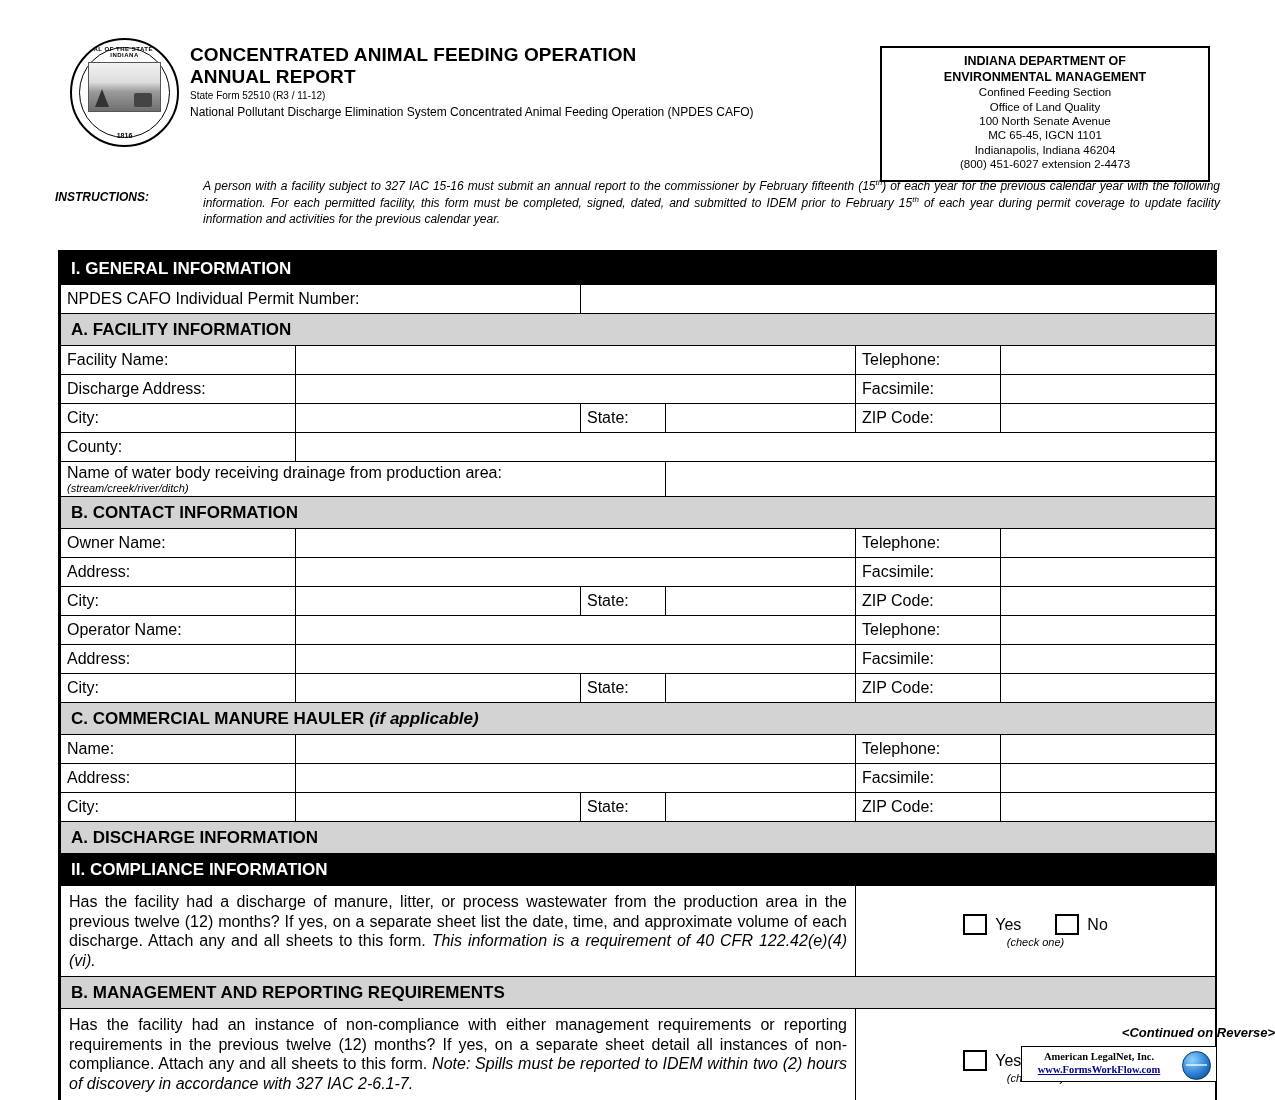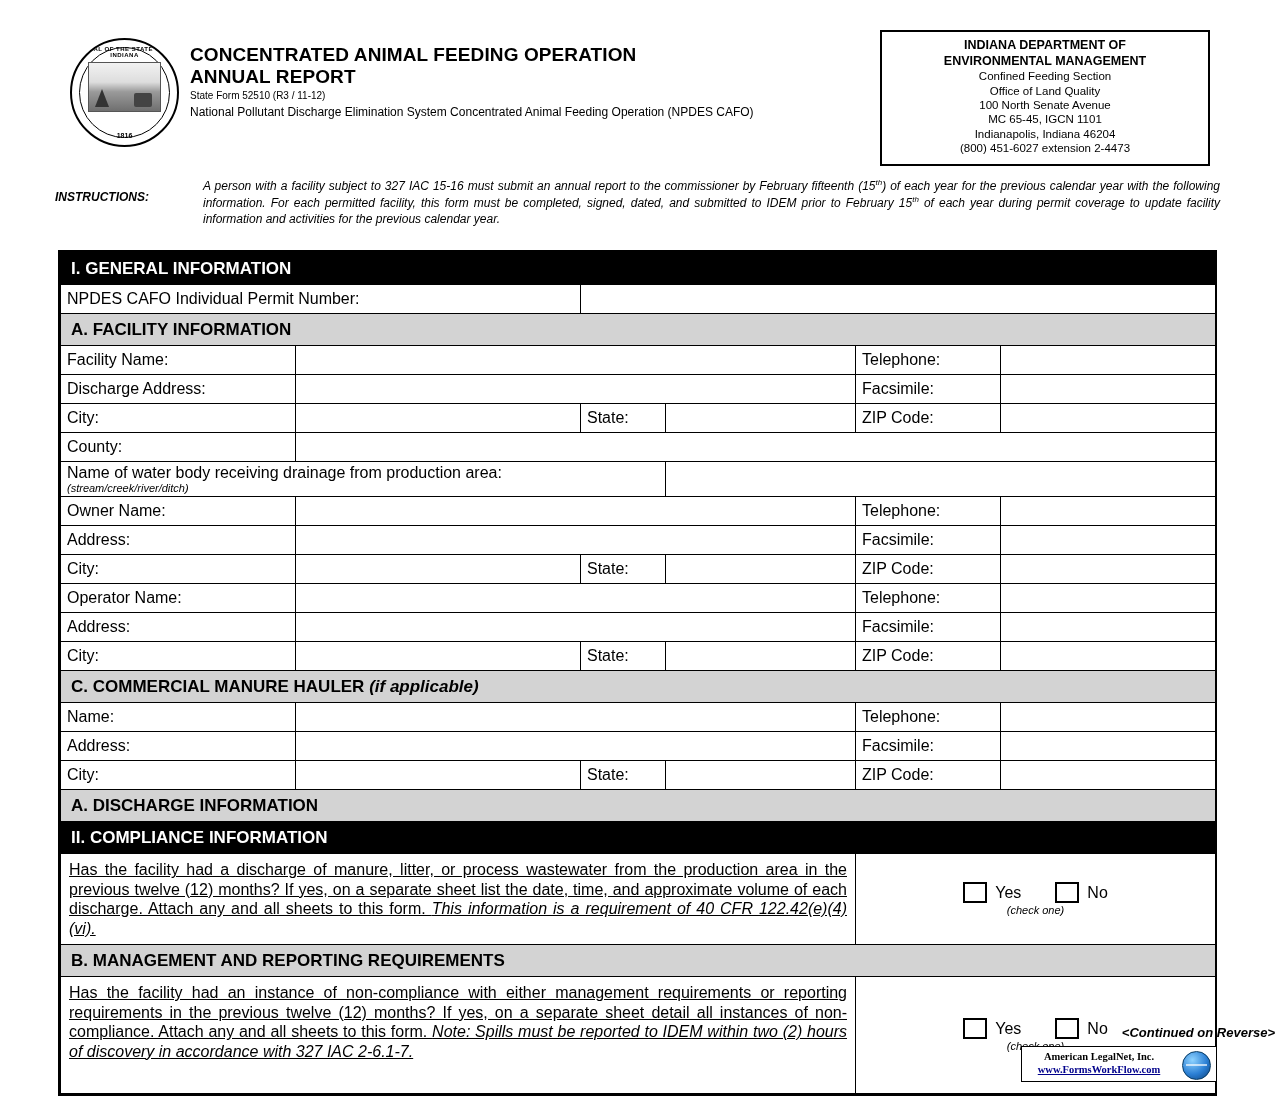--- a/index.html
+++ b/index.html
@@ -114,21 +114,21 @@
   }
   .form-sub2 {
     font-size: 12px;
     margin-top: 3px;
     line-height: 1.25;
   }
 
   .agency-box {
     position: absolute;
     right: 10px;
-    top: 0px;
+    top: 16px;
     width: 330px;
     border: 2px solid #000;
     padding: 6px 4px 8px 4px;
     text-align: center;
     box-sizing: border-box;
   }
   .agency-box .line {
     font-size: 11.5px;
     line-height: 1.25;
   }
@@ -213,21 +213,20 @@
     font-style: italic;
     display: block;
     line-height: 1.1;
   }
   td.qcell {
     font-size: 16px;
     line-height: 1.22;
     text-align: justify;
     padding: 6px 8px 6px 8px;
     vertical-align: top;
-    text-decoration: underline;
   }
   td.qcell .ital { font-style: italic; }
   td.answer {
     text-align: center;
     vertical-align: middle;
     padding: 4px;
   }
   .checkrow {
     display: flex;
     align-items: center;
@@ -403,20 +402,23 @@
       </tr>
 
       <tr>
         <td class="field-label" colspan="3">
           <span>Name of water body receiving drainage from production area:</span>
           <span class="small-ital">(stream/creek/river/ditch)</span>
         </td>
         <td class="blank" colspan="3"></td>
       </tr>
 
+      <tr>
+        <td class="sub-bar" colspan="6">B.  CONTACT INFORMATION</td>
+      </tr>
 
       <tr>
         <td class="field-label">Owner Name:</td>
         <td class="blank" colspan="3"></td>
         <td class="field-label">Telephone:</td>
         <td class="blank"></td>
       </tr>
 
       <tr>
         <td class="field-label">Address:</td>

